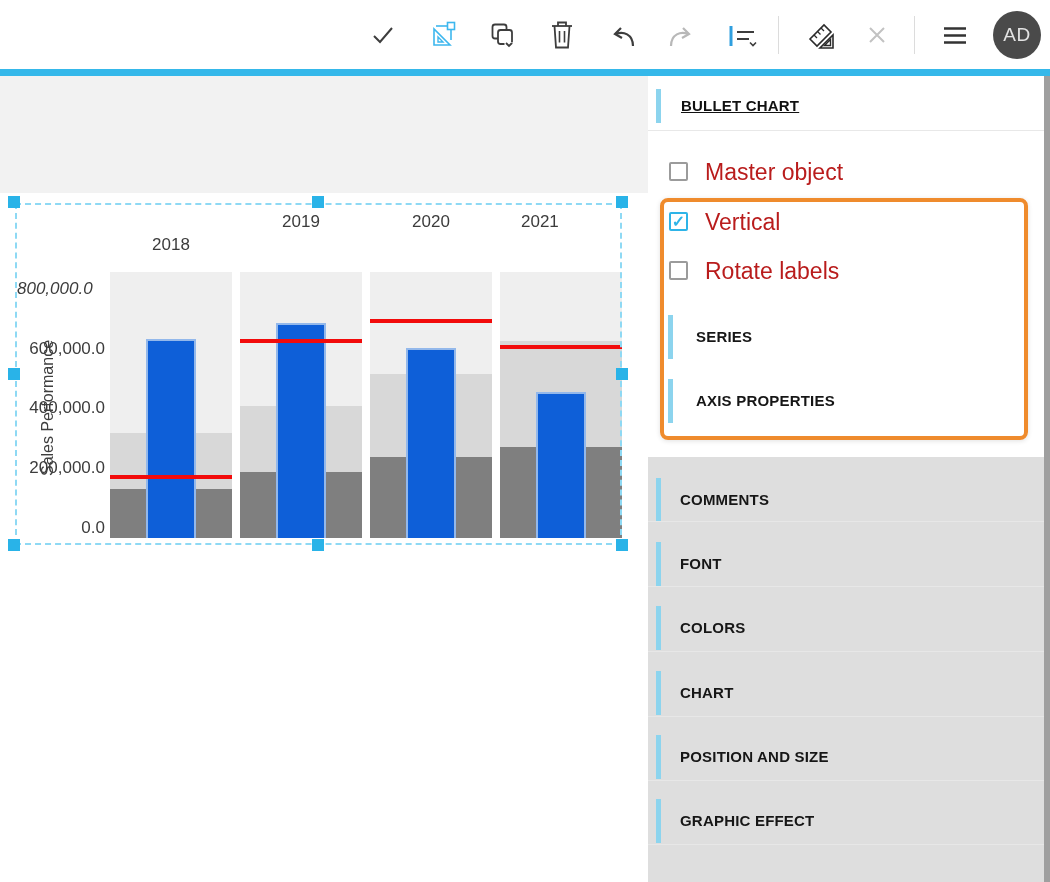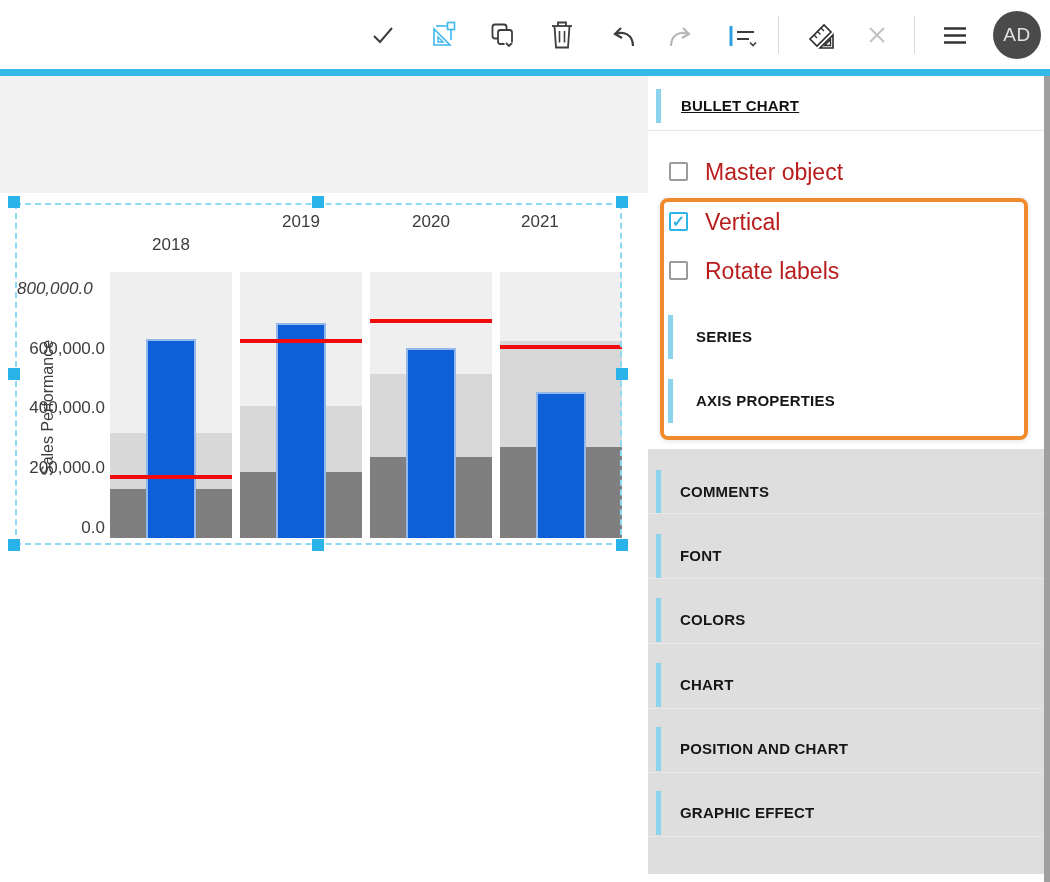--- a/index.html
+++ b/index.html
@@ -40,21 +40,21 @@
   .chk{position:absolute;width:19px;height:19px;border:2px solid #9b9b9b;border-radius:2px;
        background:#fff;cursor:pointer;font-size:16px;font-weight:bold;color:#2eb4e8;
        line-height:15px;text-align:center;}
   .chk.checked{border-color:#2eb4e8;}
   .chk-label{position:absolute;left:57px;font-size:23px;color:#b91c1c;line-height:22px;}
   .hl-box{position:absolute;left:12px;top:122px;width:368px;height:242px;
           border:4px solid #ef8b2d;border-radius:8px;box-shadow:0 1px 5px rgba(0,0,0,0.12);
           pointer-events:none;}
   .sec-label{position:absolute;left:48px;font-size:15px;font-weight:bold;color:#161616;
              letter-spacing:0.2px;line-height:22px;cursor:pointer;}
-  .gray-zone{position:absolute;left:0;top:373px;width:402px;height:425px;background:#dedede;}
+  .gray-zone{position:absolute;left:0;top:381px;width:402px;height:425px;background:#dedede;}
   .g-label{position:absolute;left:32px;font-size:15px;font-weight:bold;color:#161616;
            letter-spacing:0.2px;line-height:22px;cursor:pointer;}
   .g-div{position:absolute;left:0;width:396px;height:1px;background:#e7e7e7;}
   .scrollbar{position:absolute;left:396px;top:0;width:6px;height:806px;background:#9f9f9f;}
 </style>
 </head>
 <body>
 
 <div class="app">
 
@@ -234,21 +234,21 @@
 
       <div class="p-accent" style="left:8px;top:149px;height:44px"></div>
       <div class="g-label" style="top:160px">COLORS</div>
       <div class="g-div" style="top:194px"></div>
 
       <div class="p-accent" style="left:8px;top:214px;height:44px"></div>
       <div class="g-label" style="top:225px">CHART</div>
       <div class="g-div" style="top:259px"></div>
 
       <div class="p-accent" style="left:8px;top:278px;height:44px"></div>
-      <div class="g-label" style="top:289px">POSITION AND CHART</div>
+      <div class="g-label" style="top:289px">POSITION AND SIZE</div>
       <div class="g-div" style="top:323px"></div>
 
       <div class="p-accent" style="left:8px;top:342px;height:44px"></div>
       <div class="g-label" style="top:353px">GRAPHIC EFFECT</div>
       <div class="g-div" style="top:387px"></div>
     </div>
 
     <div class="scrollbar"></div>
   </div>
 </div>

